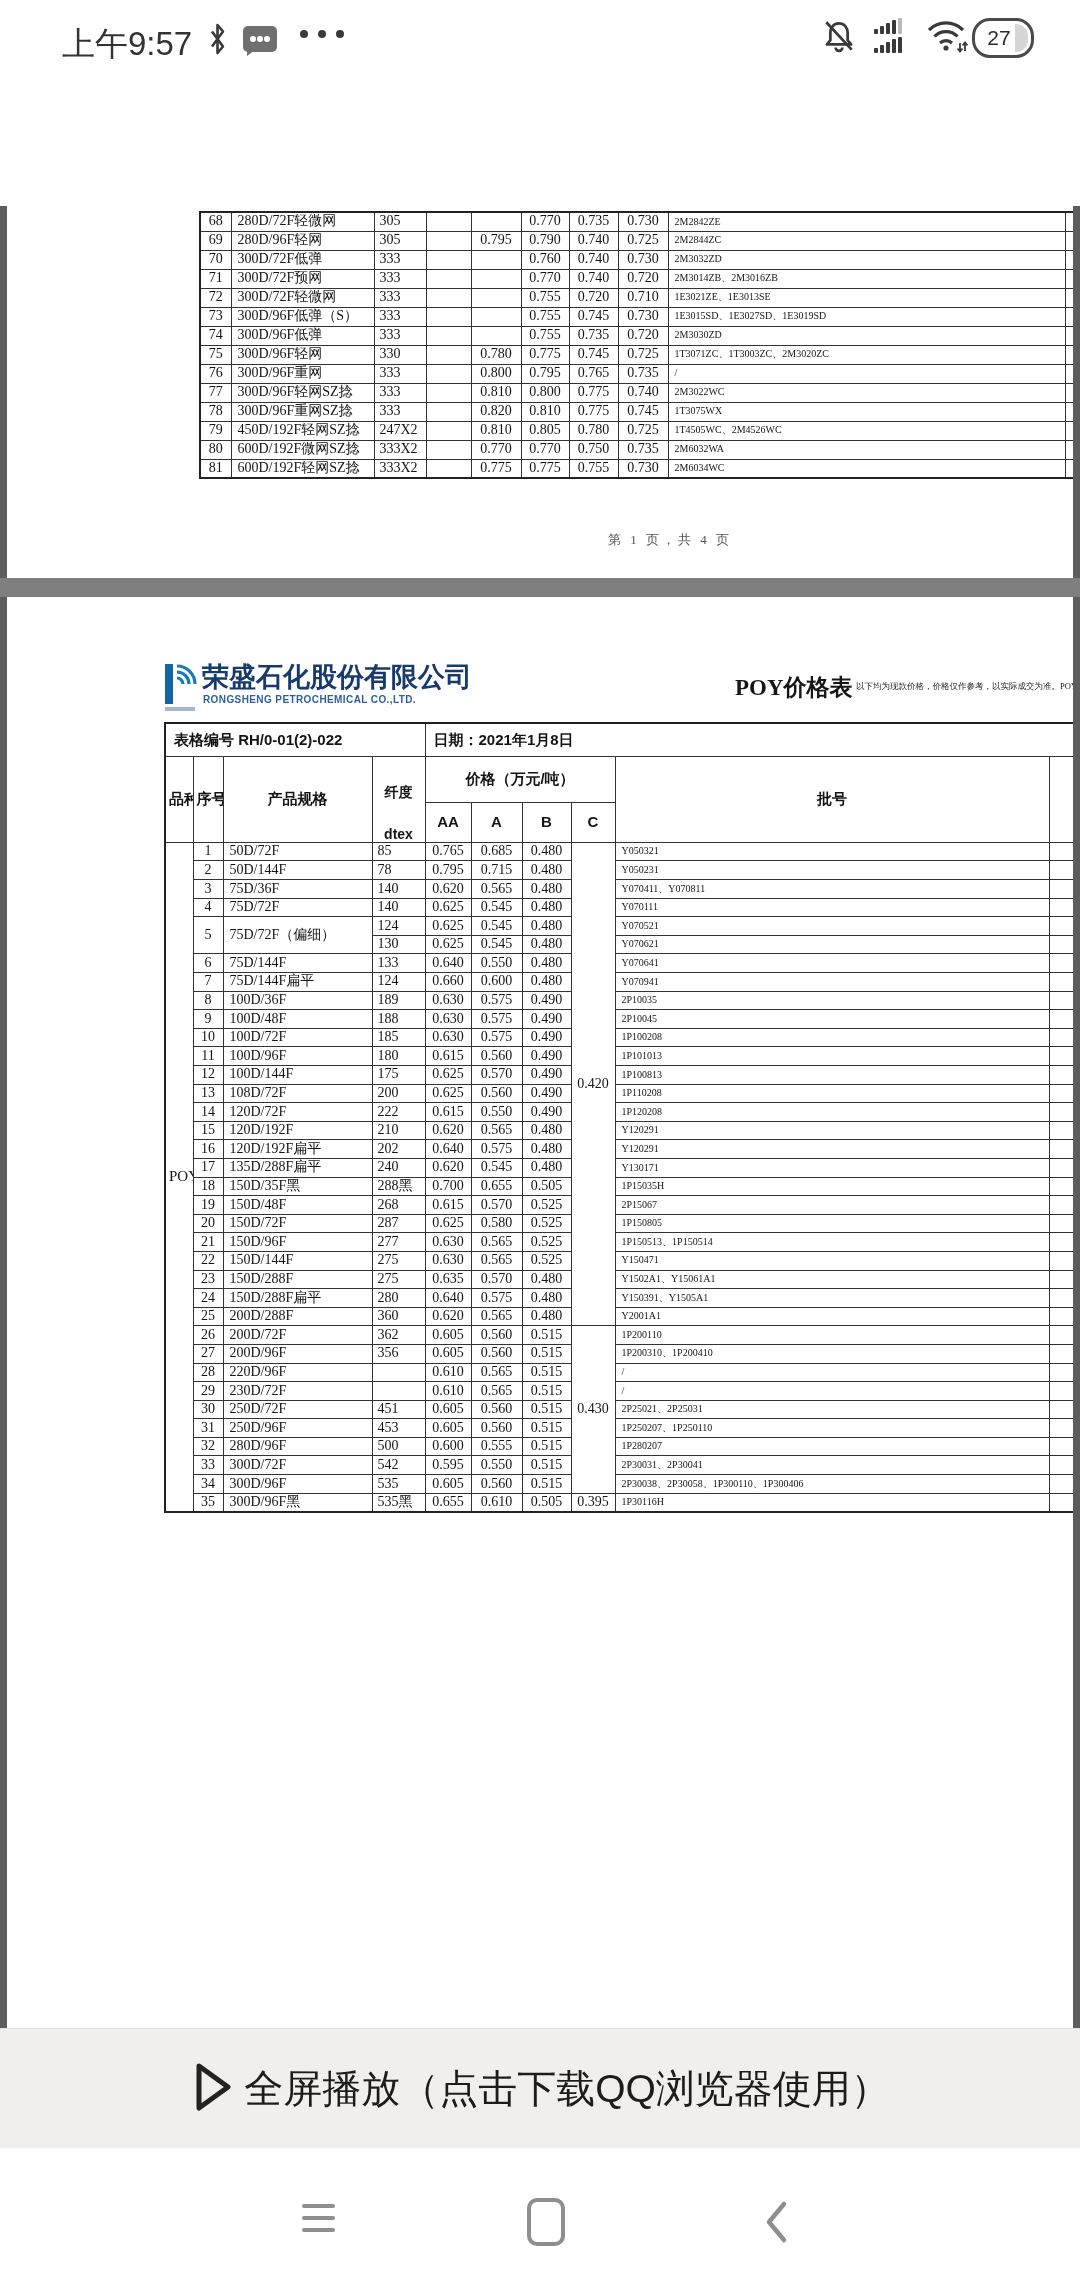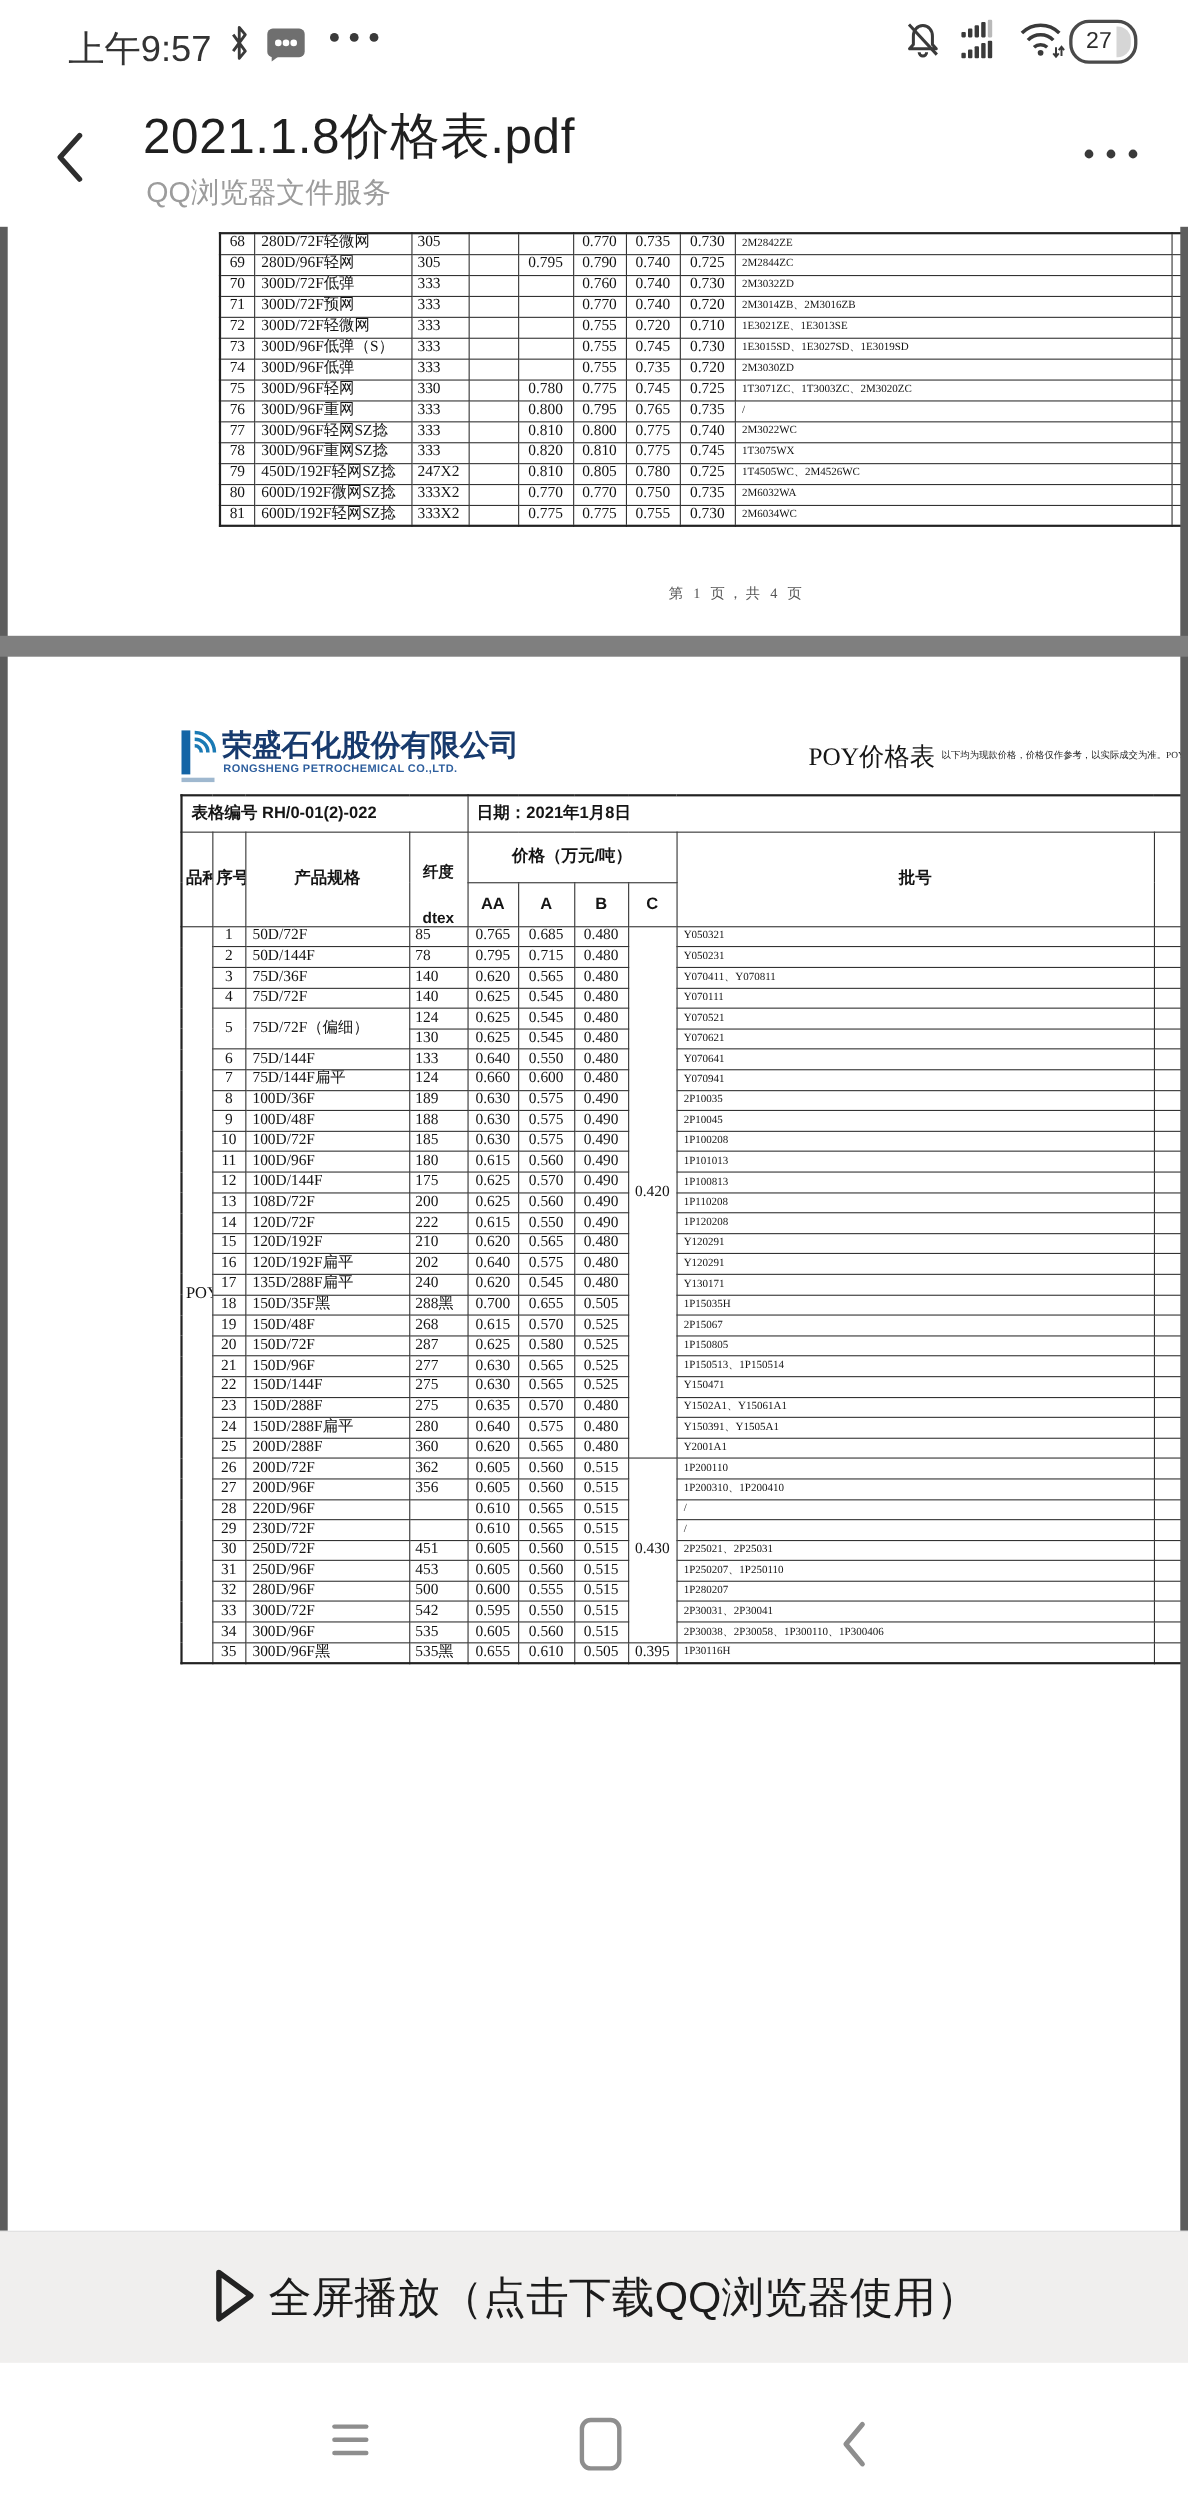--- a/index.html
+++ b/index.html
@@ -54,21 +54,21 @@
   .p1-table{position:absolute;left:199px;top:5px;width:905px;}
   .p1-table tr{height:19px;}
   .p1-footer{position:absolute;top:325px;left:560px;width:220px;text-align:center;
              font-size:13px;color:#555;letter-spacing:3px;
              font-family:"Liberation Serif","DejaVu Serif",serif;}
   .p2{position:absolute;left:0;top:391px;right:0;bottom:0;background:#fff;}
   .logo{position:absolute;left:163px;top:62px;}
   .co-name{position:absolute;left:202px;top:62px;font-size:27px;font-weight:bold;color:#173a6d;}
   .co-en{position:absolute;left:203px;top:97px;font-size:10px;font-weight:bold;color:#2e5f9e;
          letter-spacing:0.4px;}
-  .doc-title{position:absolute;left:735px;top:75px;font-size:23px;font-weight:normal;color:#161616;
+  .doc-title{position:absolute;left:735px;top:75px;font-size:23px;font-weight:bold;color:#161616;
              font-family:"Liberation Serif","DejaVu Serif",serif;}
   .doc-note{position:absolute;left:856px;top:84px;font-size:8.5px;color:#222;white-space:nowrap;
             width:224px;overflow:hidden;font-family:"Liberation Serif","DejaVu Serif",serif;}
   .p2-table{position:absolute;left:164px;top:125px;width:946px;}
   .p2-table tr.data{height:18.6px;}
   tr.hrowA{height:33px;} tr.hrowB{height:30px;} tr.hrowC{height:26px;}
   
   .bottom-bar{position:absolute;left:0;right:0;top:2028px;height:120px;background:#f0efee;
               border-top:1px solid #e0e0e0;display:flex;align-items:center;justify-content:center;
               gap:8px;cursor:pointer;}
@@ -138,34 +138,20 @@
         <circle cx="22" cy="31" r="2.6" fill="#3a3a3a" stroke="none"></circle>
         <path d="M36 26 l0 8 M33.5 31.5 l2.5 3 2.5 -3" stroke-width="1.8"></path>
         <path d="M41 34 l0 -8 M38.5 28.5 l2.5 -3 2.5 3" stroke-width="1.8"></path>
       </svg>
     </span>
     <span class="sb-batt">
         <span>27</span>
       </span>
   </div>
 
-  <div class="app-header">
-    <span class="hd-back">
-      <svg width="30" height="46" viewBox="0 0 26 44">
-          <path d="M22 3 L5 22 L22 41" stroke="#2e2e2e" stroke-width="4.5" fill="none" stroke-linecap="round" stroke-linejoin="round"></path>
-        </svg>
-    </span>
-    <div class="hd-title">2021.1.8价格表.pdf</div>
-    <div class="hd-sub">QQ浏览器文件服务</div>
-    <span class="hd-menu">
-        <i></i>
-        <i></i>
-        <i></i>
-      </span>
-  </div>
 
   <div class="doc-area">
     <div class="edge l"></div>
     <div class="edge r"></div>
 
     <table class="pdf-table p1-table">
       <colgroup>
         <col style="width:31px">
           <col style="width:143px">
           <col style="width:52px">

